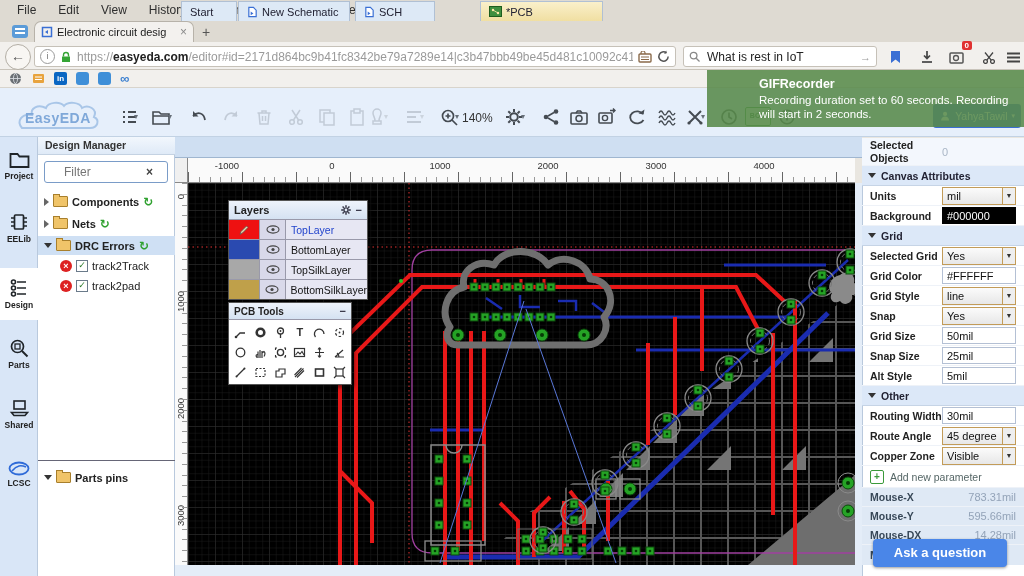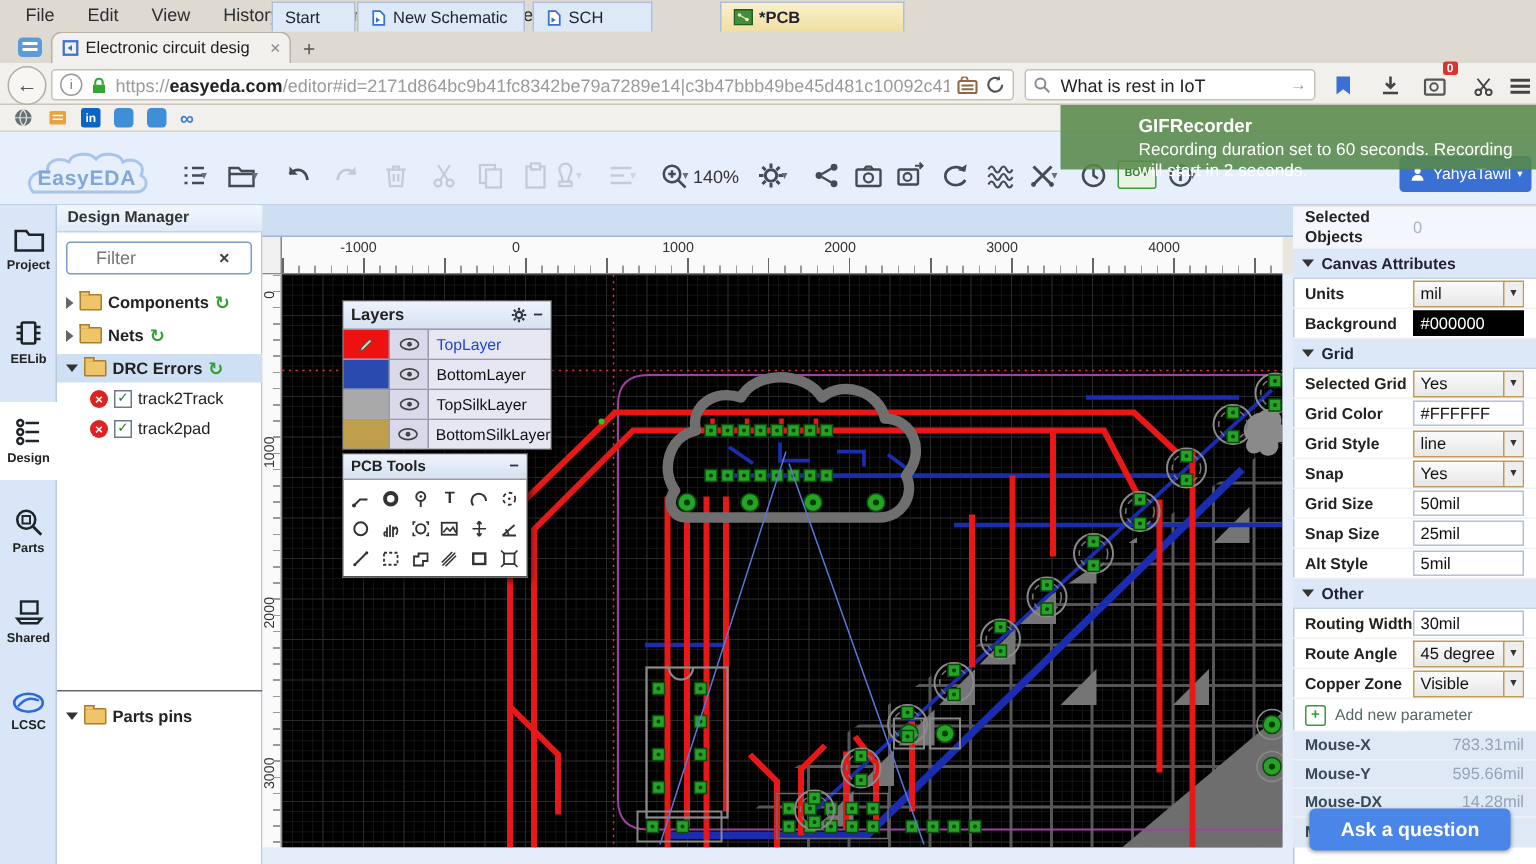--- a/index.html
+++ b/index.html
@@ -36,21 +36,21 @@
   #eetoolbar{left:0;top:88px;width:1024px;height:49px;background:#e6effb;border-bottom:1px solid #c2d2e4;box-sizing:border-box;}
   #eelogo{left:8px;top:101px;}
   .tbtn{top:106px;width:22px;height:22px;color:#454b52;display:flex;align-items:center;justify-content:center;}
   .tbtn.d{color:#c2cbd7;}
   .caret{top:112px;font-size:8px;color:#68707a;}
   .caret.d{color:#ccd4de;}
   #zoomlvl{left:462px;top:111px;font-size:12px;color:#333;}
   #bombtn{left:745px;top:107px;width:24px;height:17px;border:1px solid #3f9b3f;background:#e7f4e2;color:#2f7d2f;font-size:7px;font-weight:bold;text-align:center;line-height:16px;border-radius:2px;}
   #userbtn{left:933px;top:104px;width:88px;height:24px;background:#3a6fd4;border-radius:3px;color:#fff;display:flex;align-items:center;gap:4px;padding:0 6px;box-sizing:border-box;z-index:30;}
   #userbtn .un{font-size:10.5px;white-space:nowrap;}
-  #gifnotice{left:707px;top:70px;width:317px;height:43px;background:rgba(88,138,74,0.88);color:#fff;padding:7px 10px 7px 52px;box-sizing:border-box;z-index:50;}
+  #gifnotice{left:707px;top:70px;width:317px;height:57px;background:rgba(88,138,74,0.88);color:#fff;padding:7px 10px 7px 52px;box-sizing:border-box;z-index:50;}
   #gifnotice .nt{font-weight:bold;font-size:12.5px;margin-bottom:2px;}
   #gifnotice .nb{font-size:11.5px;line-height:1.25;}
   
   #iconbar{left:0;top:137px;width:38px;height:439px;background:#d9e6f7;border-right:1px solid #b9c9dd;box-sizing:border-box;}
   .sbitem{left:0;width:38px;height:48px;display:flex;flex-direction:column;align-items:center;justify-content:center;gap:2px;color:#1f2428;}
   .sbitem .lb{font-size:8.5px;font-weight:bold;color:#222;}
   .sbitem.on{background:#fff;}
   
   #dm{left:38px;top:137px;width:137px;height:439px;background:#fff;border-right:1px solid #b9c9dd;box-sizing:border-box;}
   #dmhead{left:38px;top:137px;width:137px;height:18px;background:linear-gradient(#f2f7fd,#dfeaf7);border-bottom:1px solid #c4d2e2;font-weight:bold;font-size:10.5px;color:#333;line-height:17px;padding-left:7px;box-sizing:border-box;}
@@ -64,25 +64,25 @@
   .expd{width:0;height:0;border-left:4px solid transparent;border-right:4px solid transparent;border-top:5px solid #333;}
   .fold{display:inline-block;width:13px;height:9px;background:#f0c469;border:1px solid #a87f2c;border-radius:1px;position:relative;flex:none;}
   .fold::before{content:"";position:absolute;top:-3px;left:-1px;width:5px;height:2px;background:#f0c469;border:1px solid #a87f2c;border-bottom:none;}
   .rfr{color:#2fa12f;font-size:12px;font-weight:bold;line-height:10px;}
   .errdot{width:12px;height:12px;border-radius:50%;background:#d22;color:#fff;font-size:9px;font-weight:bold;text-align:center;line-height:12px;flex:none;}
   .cb{width:10px;height:10px;border:1px solid #6a7a8a;background:#fff;color:#2a7a2a;font-size:9px;line-height:9px;text-align:center;flex:none;}
   #dmdivider{left:38px;top:460px;width:137px;border-top:1px solid #667;}
   
   #doctabs{left:175px;top:137px;width:687px;height:21px;background:#cfdff2;border-bottom:1px solid #9fb6d0;box-sizing:border-box;}
   .dtab{position:absolute;top:1px;height:20px;background:#dde9f6;border:1px solid #b0c0d4;border-bottom:none;display:flex;align-items:center;gap:4px;padding:0 8px;box-sizing:border-box;font-size:11px;color:#223;}
-  .dtab.on{background:linear-gradient(#faf0cb,#f0dfa2);font-weight:bold;align-items:center;}
+  .dtab.on{background:linear-gradient(#faf0cb,#f0dfa2);font-weight:normal;align-items:center;}
   #rulerh{left:188px;top:158px;width:667px;height:25px;background:#fafafa;border-bottom:1px solid #888;box-sizing:border-box;overflow:hidden;}
   #rulerh .tk{position:absolute;bottom:0;left:0;right:0;height:5px;background:repeating-linear-gradient(90deg,#999 0 1px,transparent 1px 10.8px);}
   #rulerh .tk2{position:absolute;bottom:0;left:0;right:0;height:10px;background:repeating-linear-gradient(90deg,#666 0 1px,transparent 1px 54px);}
-  .rlh{position:absolute;top:2px;font-size:9.5px;color:#333;width:36px;text-align:center;margin-left:12px;}
+  .rlh{position:absolute;top:2px;font-size:9.5px;color:#333;width:36px;text-align:center;}
   #rulerv{left:175px;top:183px;width:13px;height:382px;background:#fafafa;border-right:1px solid #888;box-sizing:border-box;overflow:hidden;}
   #rulerv .tk{position:absolute;top:0;bottom:0;right:0;width:5px;background:repeating-linear-gradient(180deg,#999 0 1px,transparent 1px 10.8px);}
   .rlv{position:absolute;left:-13px;font-size:9.5px;color:#333;width:36px;text-align:center;transform:rotate(-90deg);}
   #rcorner{left:175px;top:158px;width:13px;height:25px;background:#f0f0f0;border-right:1px solid #888;border-bottom:1px solid #888;box-sizing:border-box;}
   #canvaswrap{left:188px;top:183px;width:667px;height:382px;background:#000;}
   #vscroll{left:855px;top:183px;width:7px;height:382px;background:#e4edf8;}
   #hscroll{left:175px;top:565px;width:687px;height:11px;background:#e4edf8;}
   
   #layers{left:228px;top:200px;width:138px;background:#c8c8dc;border:1px solid #555;box-shadow:2px 2px 4px rgba(0,0,0,.6);z-index:10;}
   #layers .hd{height:18px;background:linear-gradient(#eef3fb,#d5e2f2);display:flex;align-items:center;padding:0 5px;gap:4px;border-bottom:1px solid #99a;justify-content:flex-end;}

